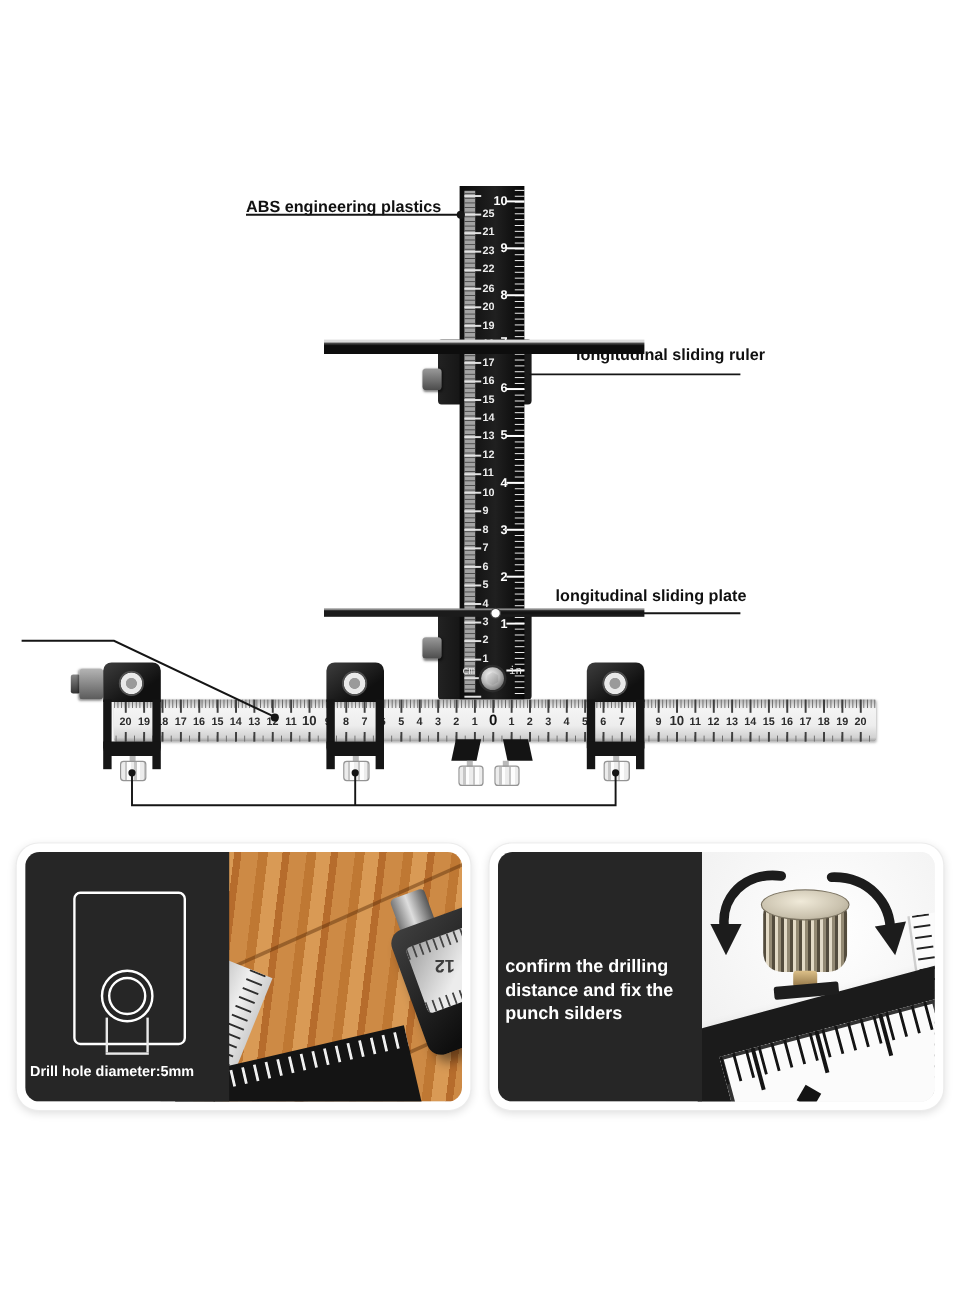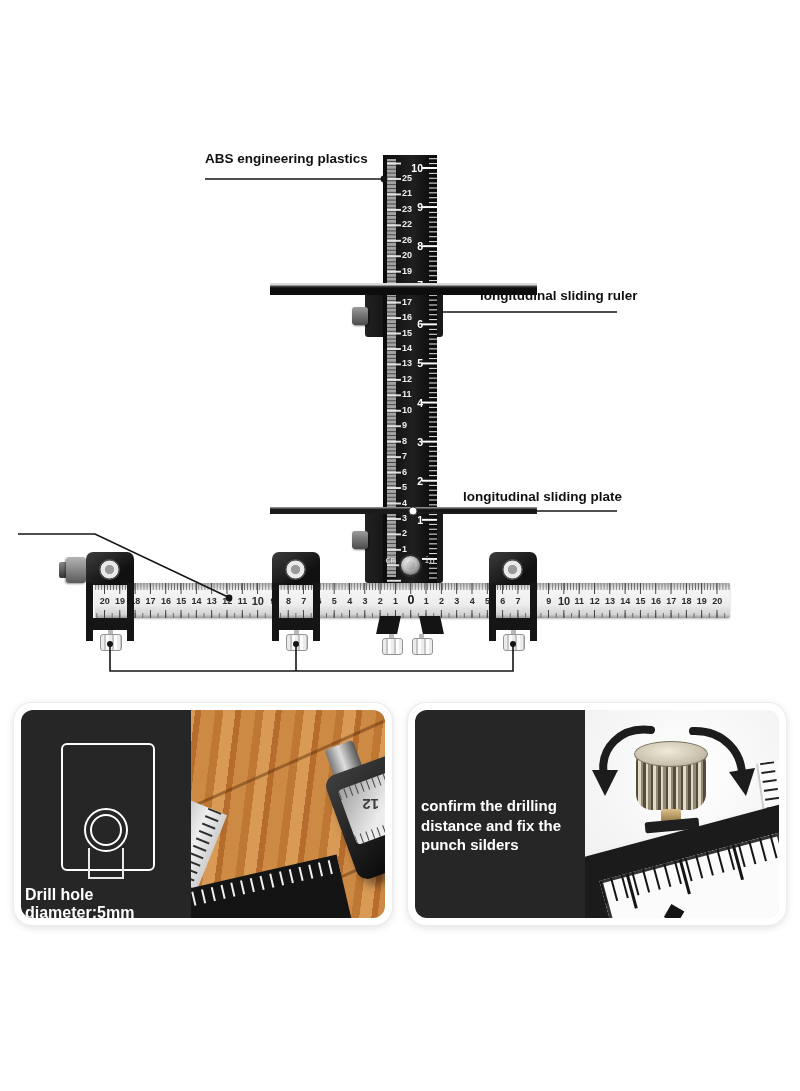--- a/index.html
+++ b/index.html
@@ -130,21 +130,21 @@
      background-image:linear-gradient(to right,#444 0 1.5px,rgba(0,0,0,0) 1.5px);background-size:6px 100%;}
   #bwin-num{position:absolute;left:18px;top:16px;transform:rotate(200deg);font-size:15px;font-weight:bold;color:#3d3d3d;}
   #cyl{left:168px;top:34px;width:30px;height:32px;transform:rotate(-20deg);border-radius:4px;z-index:4;
      background:linear-gradient(90deg,#777,#dedede 45%,#555);}
   #p1-outline{left:40px;top:33px;width:90px;height:124px;border:2px solid #fff;border-radius:6px;z-index:8;}
   .ccirc{position:absolute;border:2px solid #fff;border-radius:50%;z-index:8;}
   #cc1{left:63px;top:98px;width:40px;height:40px;} #cc2{left:69px;top:104px;width:28px;height:28px;}
   .slot{position:absolute;background:#e9e9e9;z-index:8;}
   #slotL{left:67px;top:138px;width:1.5px;height:29px;} #slotR{left:101px;top:138px;width:1.5px;height:29px;}
   #slotB{left:67px;top:167px;width:36px;height:1.5px;}
-  #p1cap{left:4px;top:176px;width:164px;font-size:16px;}
+  #p1cap{left:4px;top:176px;width:164px;font-size:12px;}
 
   
   #p2bg{left:140px;top:0;width:224px;height:208px;background:radial-gradient(circle at 60% 30%,#ffffff,#ececec 90%);}
   #p2cap{left:6px;top:86px;width:160px;font-size:15px;line-height:19.5px;white-space:pre-line;}
   #arrows{position:absolute;left:0;top:0;width:364px;height:208px;z-index:3;}
   #kcapside{position:absolute;left:221px;top:44px;width:70px;height:56px;z-index:4;border-radius:8px 8px 16px 16px;
      background:repeating-linear-gradient(90deg,#544c3d 0 2.5px,#e3dac6 2.5px 5px,#948a74 5px 7.5px);}
   #kcaptop{position:absolute;left:219px;top:31px;width:74px;height:26px;z-index:5;border-radius:50%;
      background:radial-gradient(ellipse at 45% 38%,#f0ead9,#cac2ae 62%,#a29a85);border:1px solid #7c7462;box-sizing:border-box;}
   #kneck{position:absolute;left:246px;top:99px;width:20px;height:14px;z-index:4;border-radius:3px;
@@ -162,21 +162,21 @@
   #p2sliver{position:absolute;left:352px;top:50px;width:40px;height:160px;z-index:1;transform:rotate(-8deg);
      background:#fbfbfb;border-left:2px solid #cfcfcf;}
   #p2sliver .st{position:absolute;left:2px;top:0;width:14px;height:100%;
      background-image:linear-gradient(to bottom,#222 0 2px,rgba(0,0,0,0) 2px);background-size:100% 9px;}
 </style>
 </head>
 <body>
 
 <div id="stage">
 
-  <div class="label" style="left:205px;top:151px;">ABS engineering plastics</div>
+  <div class="label" style="left:205px;top:165px;">ABS engineering plastics</div>
   <div class="label" style="left:480px;top:288px;">longitudinal sliding ruler</div>
   <div class="label" style="left:463px;top:489px;">longitudinal sliding plate</div>
 
   <div class="abs vblock" id="vblock1"></div>
   <div class="abs vblock" id="vblock2"></div>
   <div class="sideknob" id="knob1"></div>
   <div class="sideknob" id="knob2"></div>
 
   <div class="abs" id="vbar">
     <div class="abs" id="vcm-strip"></div>

